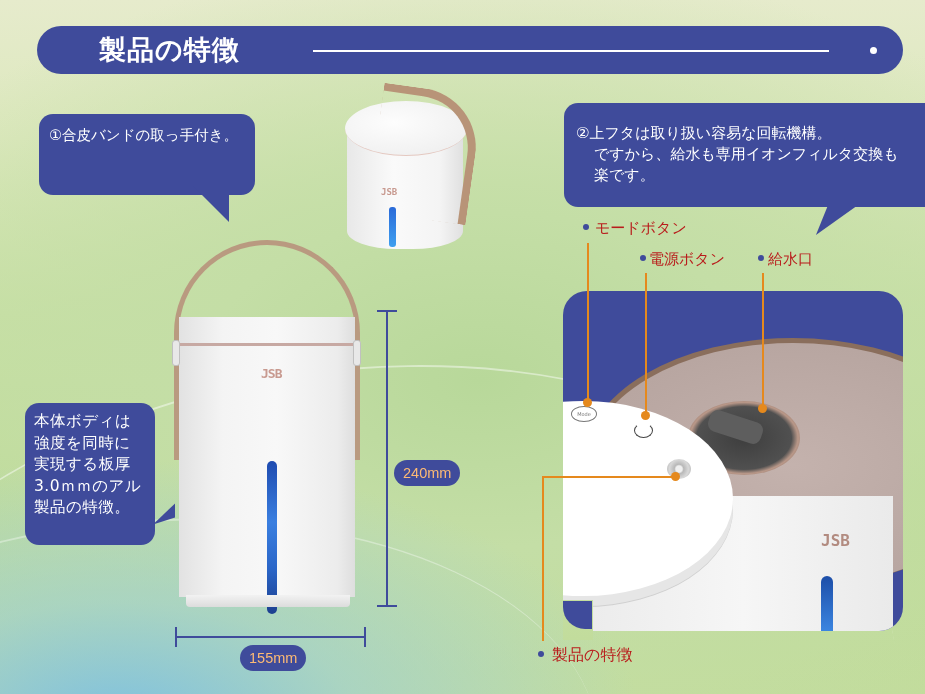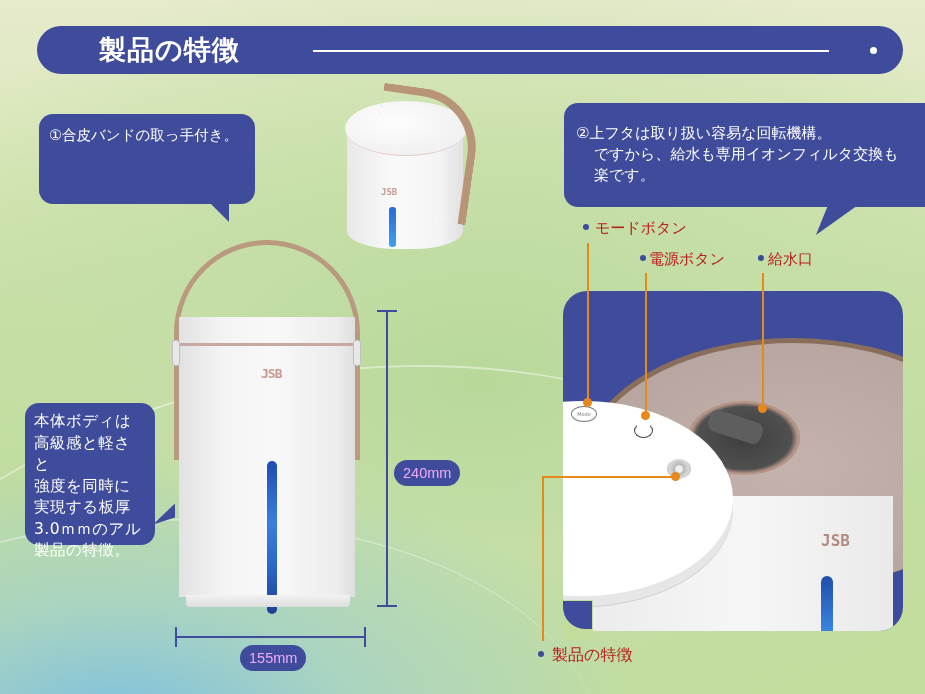--- a/index.html
+++ b/index.html
@@ -35,21 +35,21 @@
     position: absolute; left: 833px; top: 21px; width: 7px; height: 7px; border-radius: 50%; background: #fff;
   }
 
   
   .bubble {
     position: absolute; background: #3f4b9b; color: #fff; border-radius: 14px;
     font-size: 14.5px; line-height: 21px;
   }
   .bubble-tail { position: absolute; width: 0; height: 0; }
 
-  .bubble1 { left: 39px; top: 114px; width: 216px; height: 90px; padding: 11px 10px; }
+  .bubble1 { left: 39px; top: 114px; width: 216px; height: 81px; padding: 11px 10px; }
   .bubble1 .t1 { white-space: nowrap; }
   .bubble1 .t2 { padding-left: 14px; white-space: nowrap; }
   .tail1 {
     left: 193px; top: 186px;
     border-left: 36px solid transparent; border-top: 36px solid #3f4b9b; border-right: 0 solid transparent;
   }
 
   .bubble2 { left: 564px; top: 103px; width: 405px; height: 104px; padding: 20px 12px; font-size: 15px; line-height: 21px; }
   .bubble2 .indent { padding-left: 18px; }
   .tail2 {
@@ -61,21 +61,21 @@
   .bubble3 { left: 25px; top: 403px; width: 130px; height: 142px; padding: 8px 9px; font-size: 15.5px; line-height: 21.5px; letter-spacing: 0.5px; }
   .tail3 {
     left: 153px; top: 507px;
     border-top: 0 solid transparent; border-bottom: 14px solid #3f4b9b; border-left: 22px solid transparent;
     transform: skewY(-18deg);
   }
 
   
   .dim-line { position: absolute; background: #3f4b9b; }
   .dim-pill {
-    position: absolute; background: #3f4b9b; color: #f0abfc; border-radius: 13px;
+    position: absolute; background: #3f4b9b; color: #fdba74; border-radius: 13px;
     font-size: 14.5px; height: 26px; line-height: 26px; padding: 0 9px;
     font-family: "Liberation Sans", sans-serif;
   }
 
   
   .label { position: absolute; color: #b91c1c; font-size: 15px; white-space: nowrap; }
   .label .dot { display: inline-block; width: 6px; height: 6px; border-radius: 50%; background: #3f4b9b; margin-right: 6px; vertical-align: middle; position: relative; top: -2px; }
   .leader { position: absolute; background: #e5891d; }
   .leader-dot { position: absolute; width: 9px; height: 9px; border-radius: 50%; background: #e5891d; }
 
@@ -193,21 +193,20 @@
     <div class="mp-logo">JSB</div>
     <div class="mp-window"></div>
   </div>
   <div class="mp-clip" style="left:-4px;"></div>
   <div class="mp-clip" style="left:177px;"></div>
   <div class="mp-base"></div>
 </div>
 
 <div class="bubble bubble3">
   <div>本体ボディは</div>
-  <div>高級感と軽さと</div>
   <div>強度を同時に</div>
   <div>実現する板厚</div>
   <div>3.0ｍｍのアル</div>
   <div>製品の特徴。</div>
 </div>
 <div class="bubble-tail tail3"></div>
 
 <div class="dim-line" style="left:386px; top:310px; width:2px; height:296px;"></div>
 <div class="dim-line" style="left:377px; top:310px; width:20px; height:2px;"></div>
 <div class="dim-line" style="left:377px; top:605px; width:20px; height:2px;"></div>

